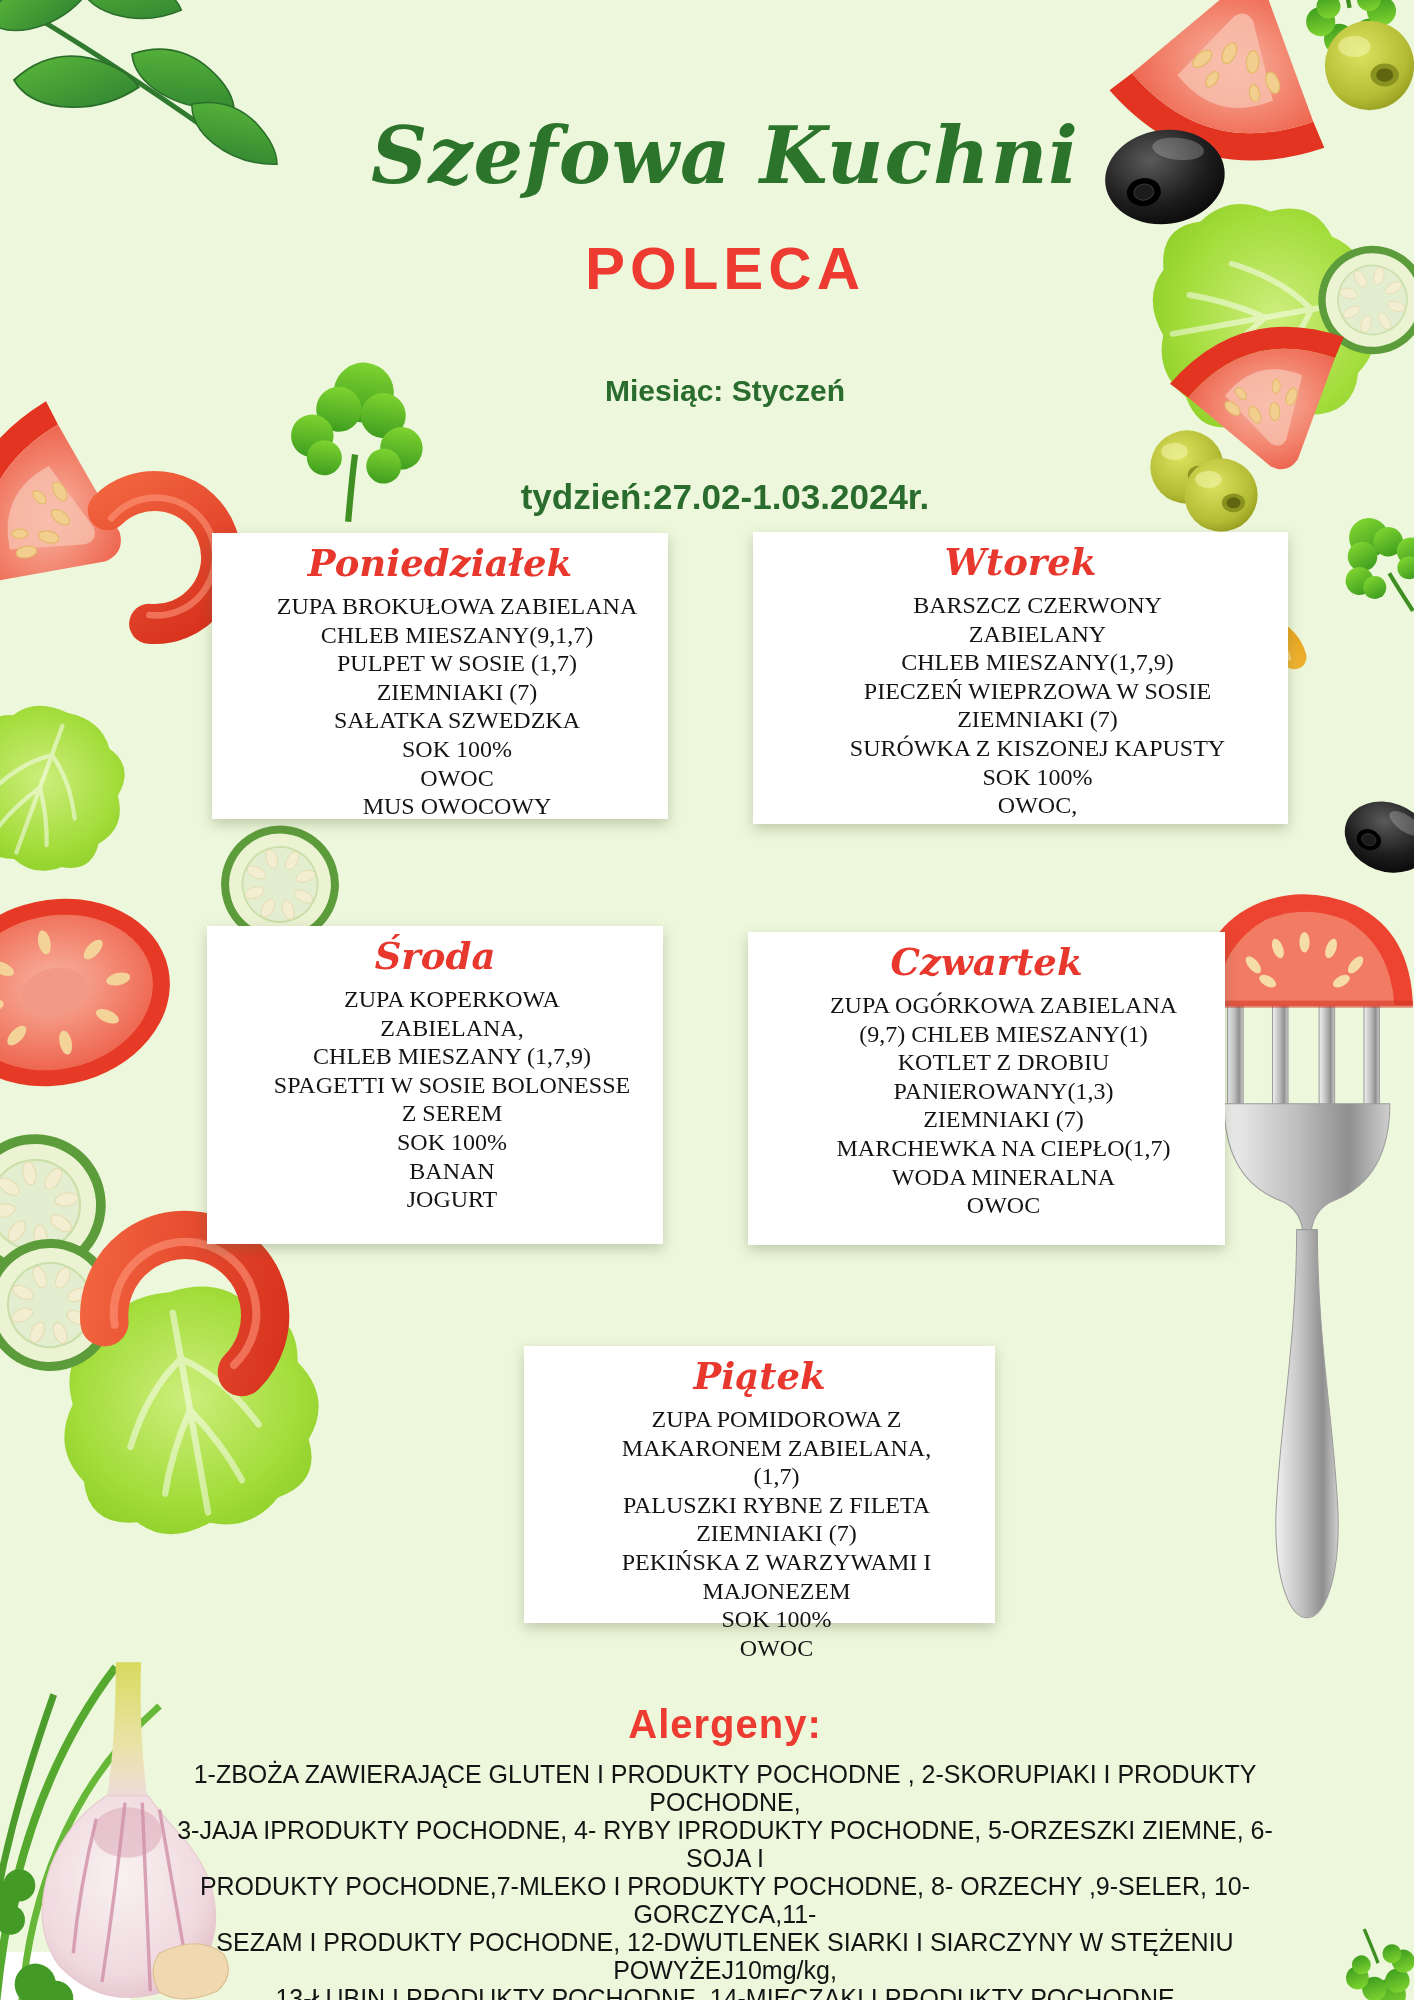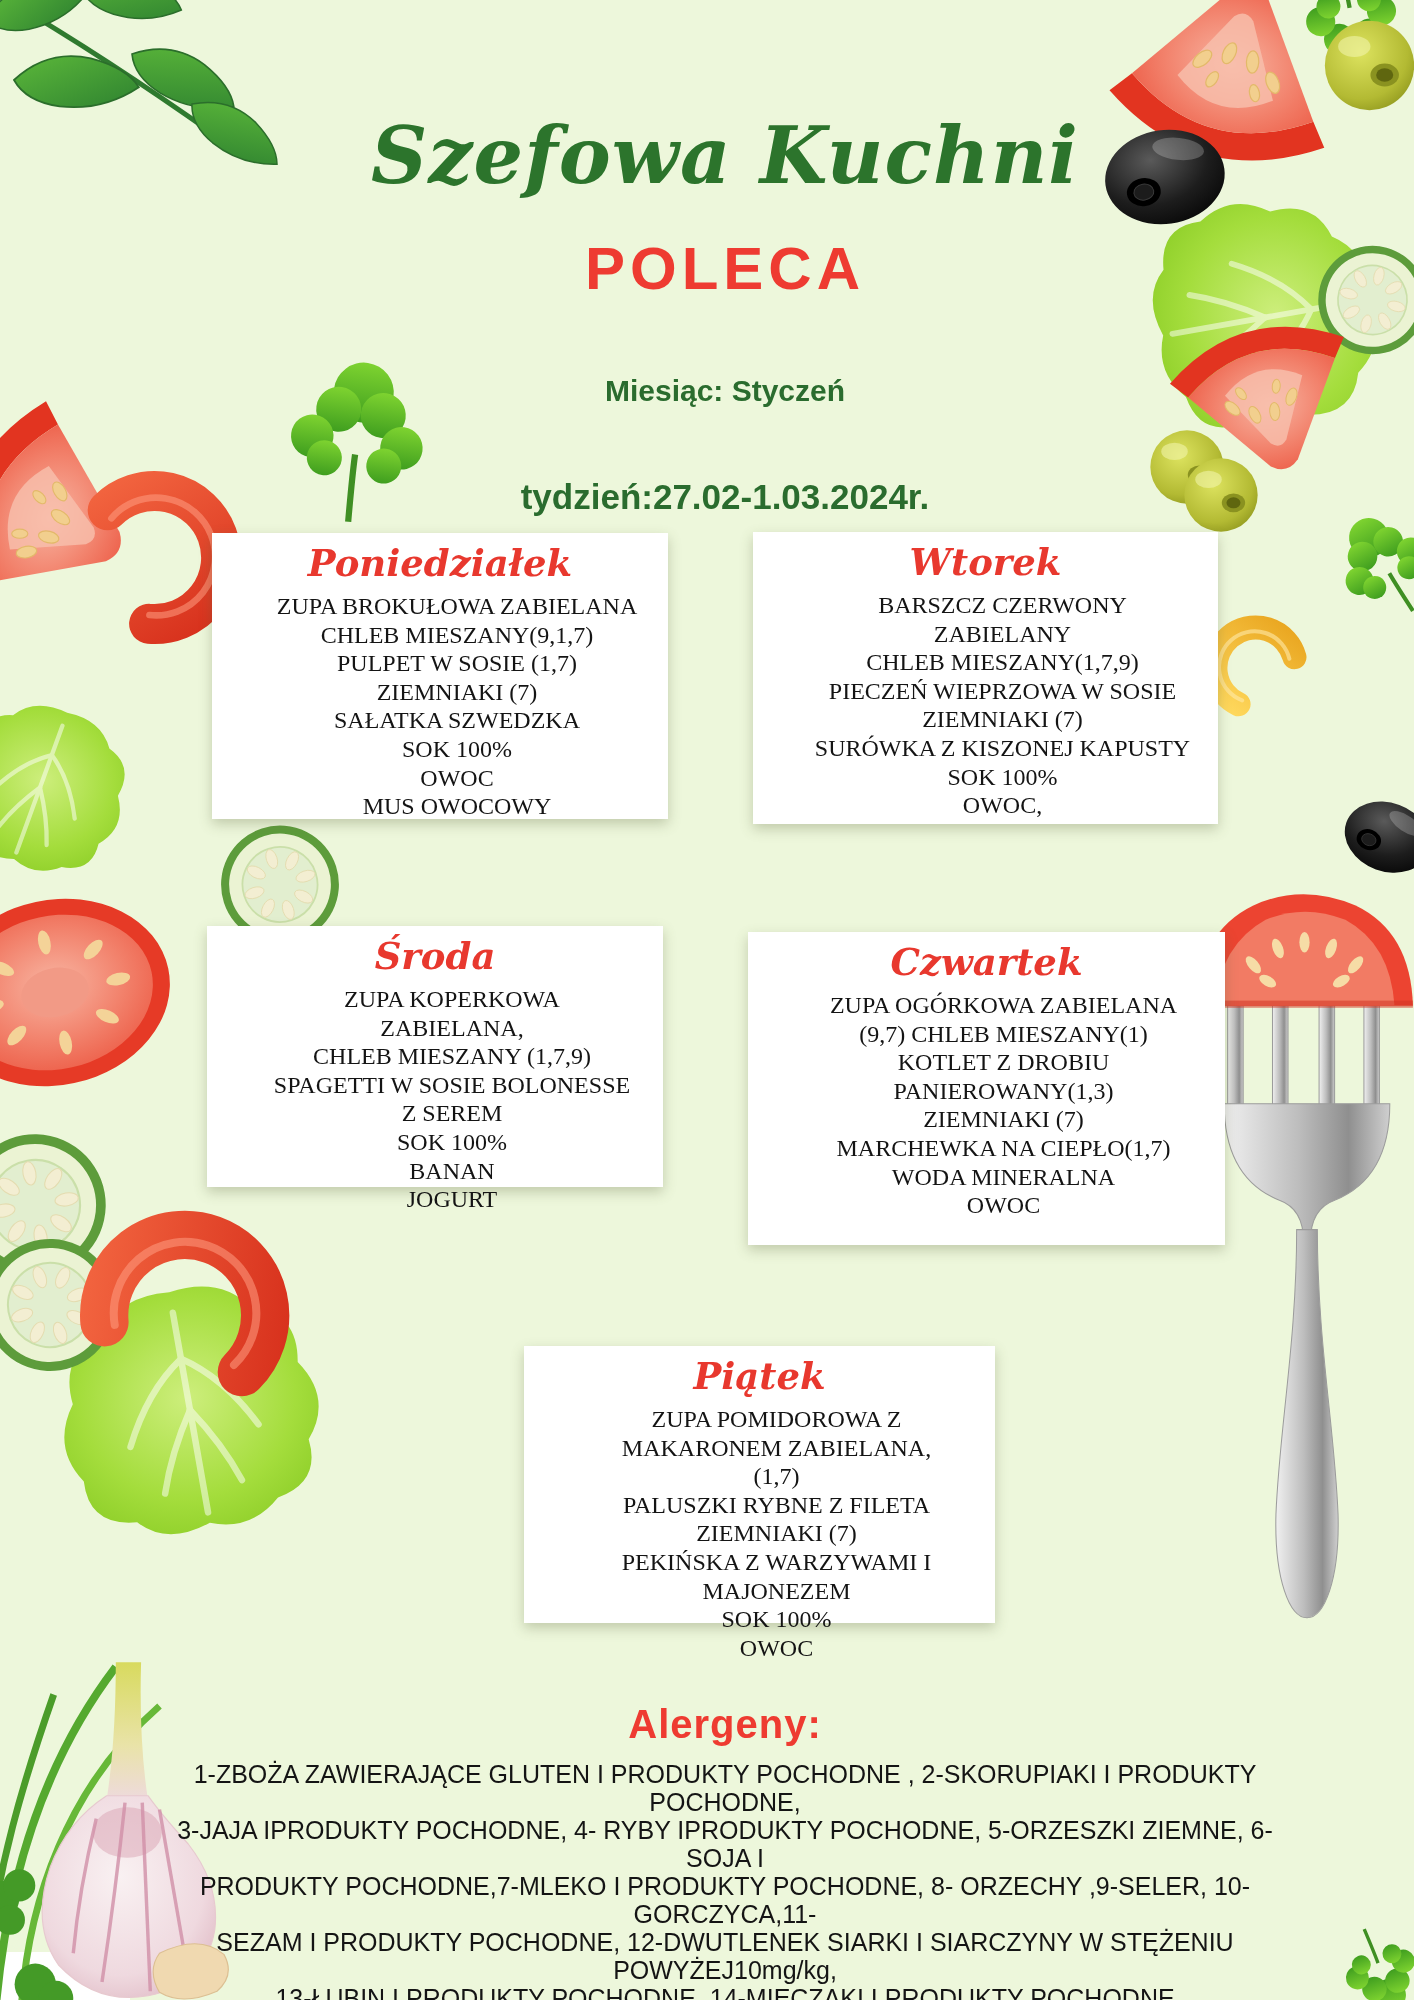--- a/index.html
+++ b/index.html
@@ -32,22 +32,22 @@
   .card .day{
     font-family:"DejaVu Serif",serif;font-style:italic;font-weight:bold;
     font-size:37px;line-height:44px;color:#e8382e;margin-top:8px;
   }
   .card .lines{
     margin-top:7px;
     font-family:"Liberation Serif",serif;
     font-size:24px;line-height:28.6px;color:#141414;padding-left:34px;
   }
   #card-pon{left:212px;top:533px;width:456px;height:286px;}
-  #card-wto{left:753px;top:532px;width:465px;height:292px;}
-  #card-sro{left:207px;top:926px;width:456px;height:261px;}
+  #card-wto{left:753px;top:532px;width:535px;height:292px;}
+  #card-sro{left:207px;top:926px;width:456px;height:318px;}
   #card-czw{left:748px;top:932px;width:477px;height:313px;}
   #card-pia{left:524px;top:1346px;width:471px;height:277px;}
 
   
   #alg-head{
     top:1698px;
     font-weight:bold;font-size:40px;line-height:52px;color:#ee3b31;letter-spacing:1px;
   }
   #alg-lines{
     position:absolute;left:150px;top:1760px;width:1150px;text-align:center;z-index:4;

